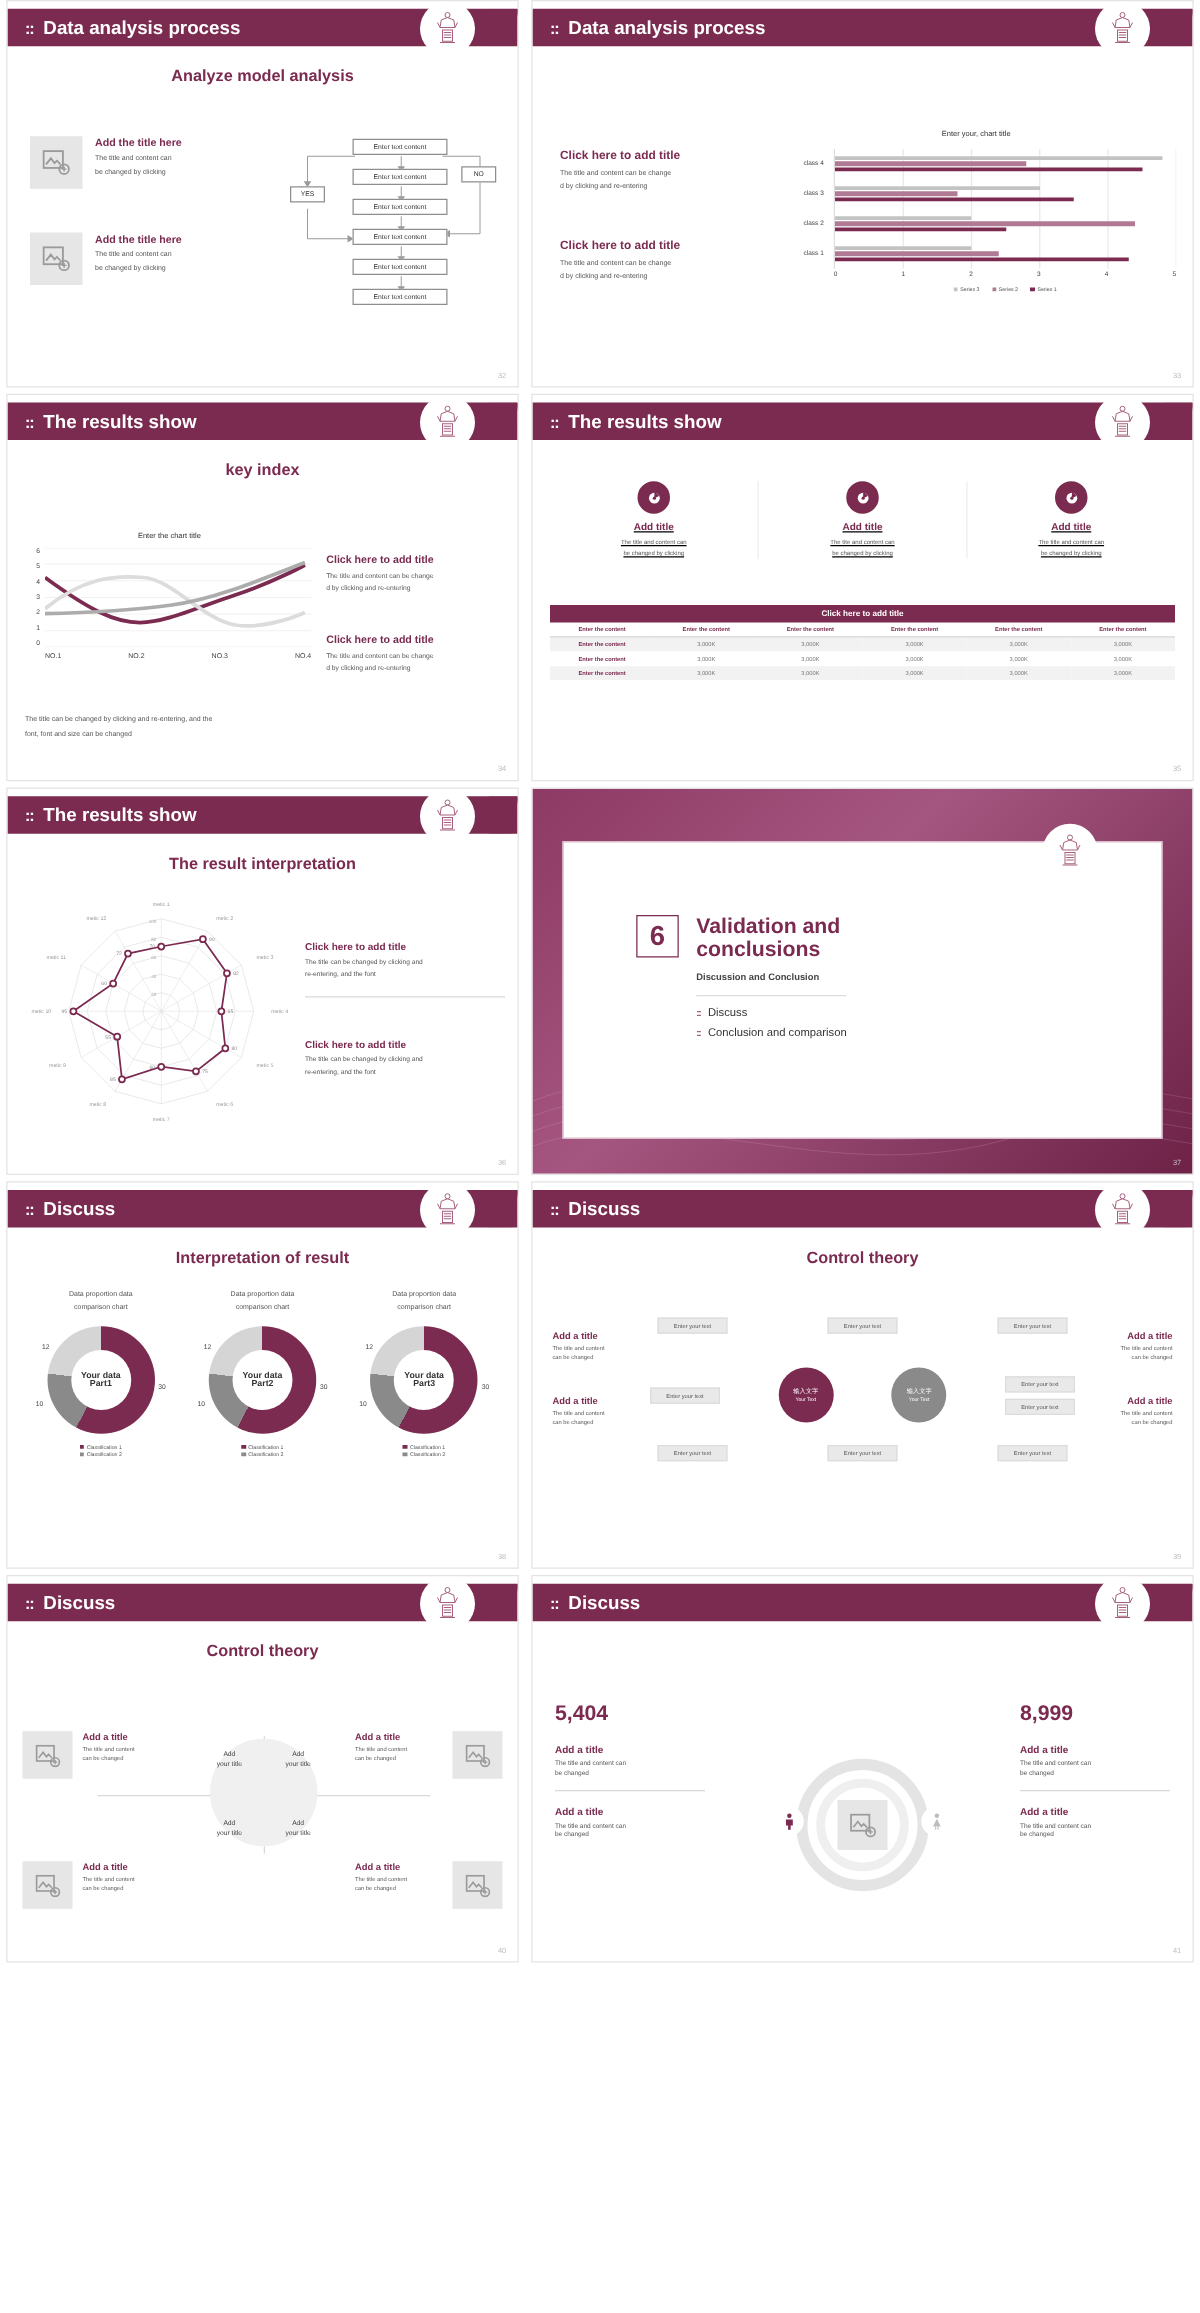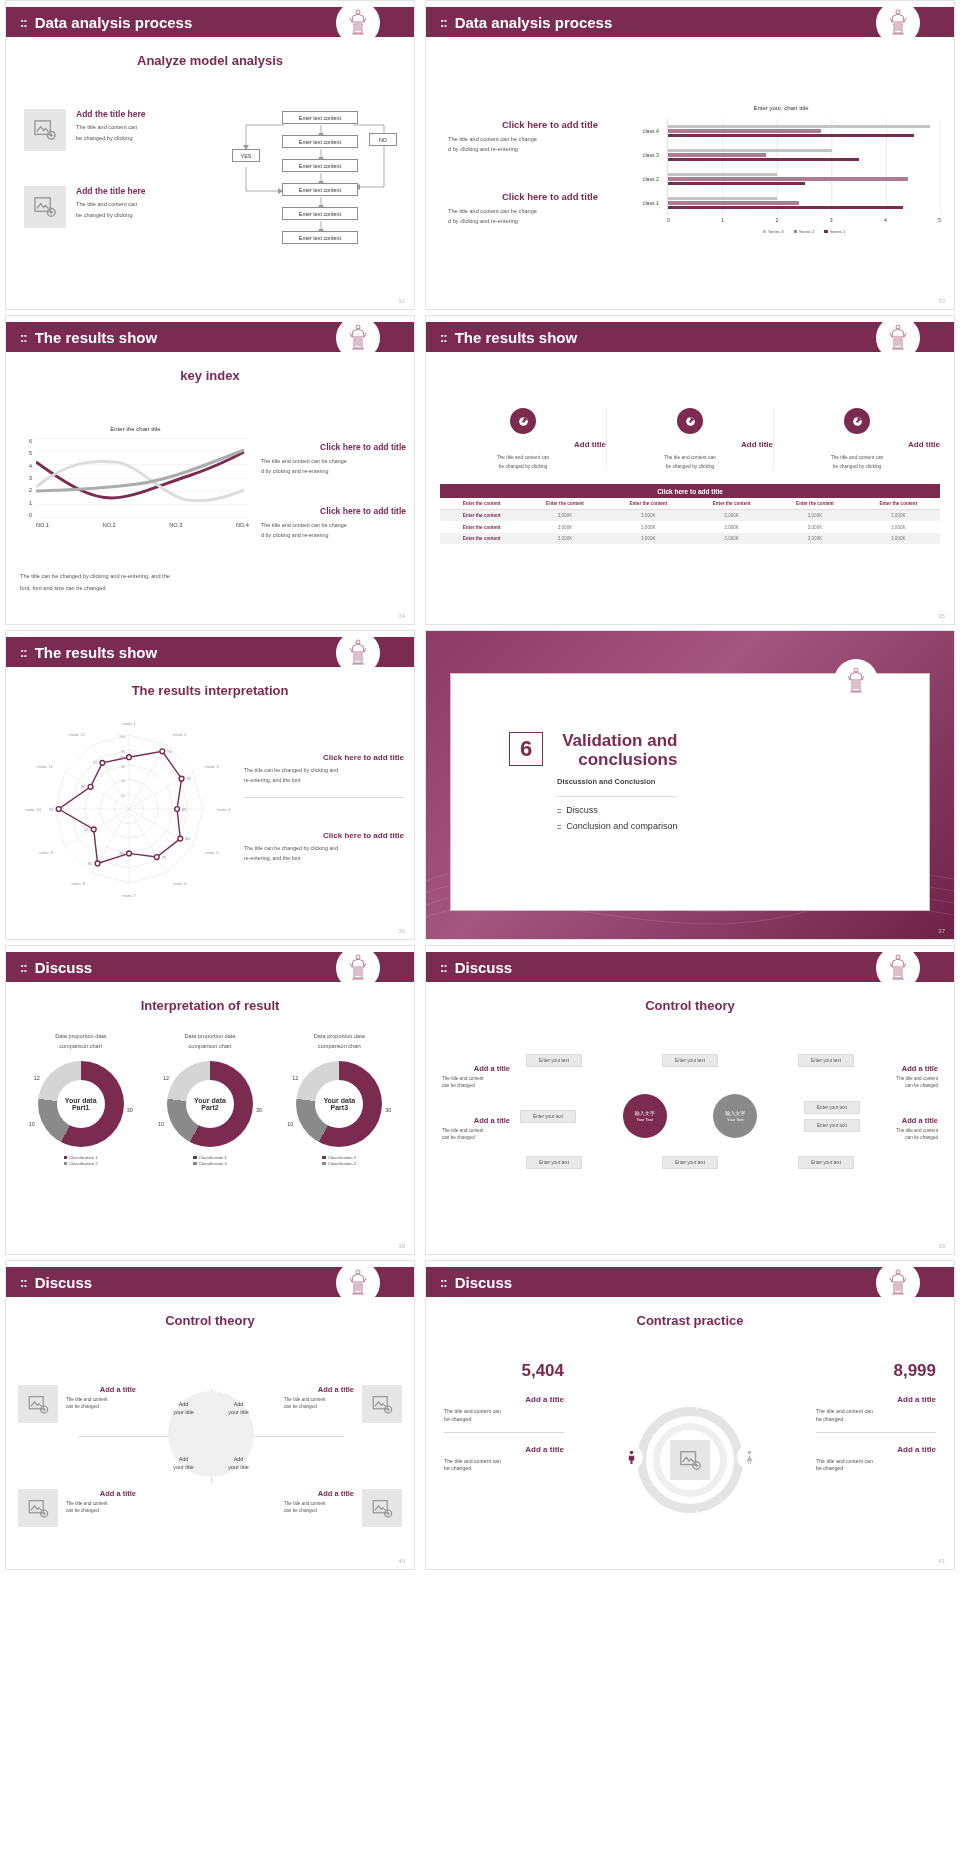--- a/index.html
+++ b/index.html
@@ -52,21 +52,21 @@
     position:absolute; right:9px; bottom:5px; font-size:6px; color:#bdbdbd;
   }
   .sec-title{
     text-align:center; color:#7b2a50; font-weight:bold; font-size:13px;
     margin-top:52px;
   }
   .ph-img{
     background:#e6e6e6; display:flex; align-items:center; justify-content:center;
   }
   .ph-img svg{ width:55%; height:55%; fill:none; stroke:#9a9a9a; stroke-width:1.5;}
-  .h-pink{ color:#7b2a50; font-weight:bold;text-align:right; }
+  .h-pink{ color:#7b2a50; font-weight:bold; }
   .body-txt{ color:#555; line-height:1.5; }
 
   
   .flow-box{
     border:1px solid #8e8e8e; background:#fff; font-size:5.4px; color:#333;
     text-align:center; padding:2.5px 0; width:76px;
   }
   .fl-small{ width:28px; }
 
   
@@ -403,21 +403,21 @@
             <path d="M8 8 L13 6 L18 8 L19 14 L7 14 Z"></path>
             <path d="M5 10 L7 14"></path>
             <path d="M21 10 L19 14"></path>
         <rect x="9" y="16" width="8" height="9"></rect>
             <path d="M10 18h6M10 20h6M10 22h6"></path>
             <path d="M7 26h12"></path>
           </g>
         </svg>
     </div>
 
-    <div id="s35-cards" style="position:absolute;left:14px;right:14px;top:92px;display:flex;">
+    <div id="s35-cards" style="position:absolute;left:14px;right:14px;top:69px;display:flex;text-decoration:underline;">
         <div style="flex: 1 1 0%; text-align: center; border-right: 1px solid rgb(238, 238, 238);">
           <div class="circ-icon">
             <svg viewBox="0 0 24 24">
               <circle cx="12" cy="12" r="8" fill="#fff"></circle>
               <path d="M12 12 L12 4 A8 8 0 0 1 19 9 Z" fill="#7b2a50"></path>
               <circle cx="12" cy="12" r="2.4" fill="#7b2a50"></circle>
             </svg>
           </div>
           <div class="h-pink" style="font-size:8px;margin-top:6px;">Add title</div>
           <div class="body-txt" style="font-size:4.8px;margin-top:5px;">The title and content can</div>
@@ -504,21 +504,21 @@
         <circle cx="13" cy="4" r="2"></circle>
             <path d="M8 8 L13 6 L18 8 L19 14 L7 14 Z"></path>
             <path d="M5 10 L7 14"></path>
             <path d="M21 10 L19 14"></path>
         <rect x="9" y="16" width="8" height="9"></rect>
             <path d="M10 18h6M10 20h6M10 22h6"></path>
             <path d="M7 26h12"></path>
           </g>
         </svg>
     </div>
-    <div class="sec-title">The results interpretation</div>
+    <div class="sec-title">The result interpretation</div>
 
     <div style="position:absolute;left:16px;top:86px;width:215px;height:185px;">
       <svg id="radar-svg" viewBox="0 0 215 185" style="width:100%;height:100%;">
           <polygon points="107,77.2 114.4,79.1828240239903 119.8171759760097,84.6 121.8,92 119.8171759760097,99.39999999999999 114.4,104.8171759760097 107,106.8 99.60000000000001,104.8171759760097 94.1828240239903,99.4 92.2,92 94.1828240239903,84.6 99.6,79.1828240239903" stroke="#e2e2e2" fill="none" stroke-width="0.6"></polygon>
           <polygon points="107,62.4 121.8,66.36564804798061 132.6343519520194,77.2 136.6,92 132.6343519520194,106.8 121.8,117.63435195201939 107,121.6 92.2,117.63435195201939 81.36564804798061,106.80000000000001 77.4,92 81.36564804798061,77.19999999999999 92.19999999999999,66.36564804798063" stroke="#e2e2e2" fill="none" stroke-width="0.6"></polygon>
           <polygon points="107,47.6 129.2,53.54847207197092 145.45152792802907,69.8 151.4,92 145.45152792802907,114.19999999999999 129.2,130.45152792802907 107,136.4 84.80000000000001,130.45152792802907 68.54847207197093,114.20000000000002 62.6,92 68.54847207197093,69.8 84.79999999999998,53.548472071970934" stroke="#e2e2e2" fill="none" stroke-width="0.6"></polygon>
           <polygon points="107,32.8 136.6,40.73129609596123 158.26870390403877,62.4 166.2,92 158.26870390403877,121.6 136.6,143.26870390403877 107,151.2 77.4,143.26870390403877 55.73129609596124,121.60000000000002 47.8,92.00000000000001 55.731296095961234,62.39999999999999 77.39999999999998,40.73129609596125" stroke="#e2e2e2" fill="none" stroke-width="0.6"></polygon>
           <polygon points="107,18 144,27.914120119951534 171.08587988004845,55 181,92 171.08587988004848,129 144,156.08587988004848 107,166 70.00000000000001,156.08587988004848 42.91412011995155,129.00000000000003 33,92.00000000000001 42.91412011995155,54.99999999999999 69.99999999999997,27.914120119951562" stroke="#e2e2e2" fill="none" stroke-width="0.6"></polygon>
           <line x1="107" y1="92" x2="107" y2="18" stroke="#e2e2e2" stroke-width="0.5"></line>
           <line x1="107" y1="92" x2="144" y2="27.914120119951534" stroke="#e2e2e2" stroke-width="0.5"></line>
@@ -923,21 +923,20 @@
         <circle cx="13" cy="4" r="2"></circle>
             <path d="M8 8 L13 6 L18 8 L19 14 L7 14 Z"></path>
             <path d="M5 10 L7 14"></path>
             <path d="M21 10 L19 14"></path>
         <rect x="9" y="16" width="8" height="9"></rect>
             <path d="M10 18h6M10 20h6M10 22h6"></path>
             <path d="M7 26h12"></path>
           </g>
         </svg>
     </div>
-    <div class="sec-title">Contrast practice</div>
 
     <div style="position:absolute;left:18px;top:100px;width:120px;">
       <div class="h-pink" style="font-size:17px;font-weight:bold;">5,404</div>
       <div class="h-pink" style="font-size:8px;margin-top:14px;">Add a title</div>
       <div class="body-txt" style="font-size:5.2px;margin-top:4px;">The title and content can</div>
       <div class="body-txt" style="font-size:5.2px;">be changed</div>
       <div class="divider" style="margin-top:8px;"></div>
       <div class="h-pink" style="font-size:8px;margin-top:12px;">Add a title</div>
       <div class="body-txt" style="font-size:5.2px;margin-top:4px;">The title and content can</div>
       <div class="body-txt" style="font-size:5.2px;">be changed</div>

